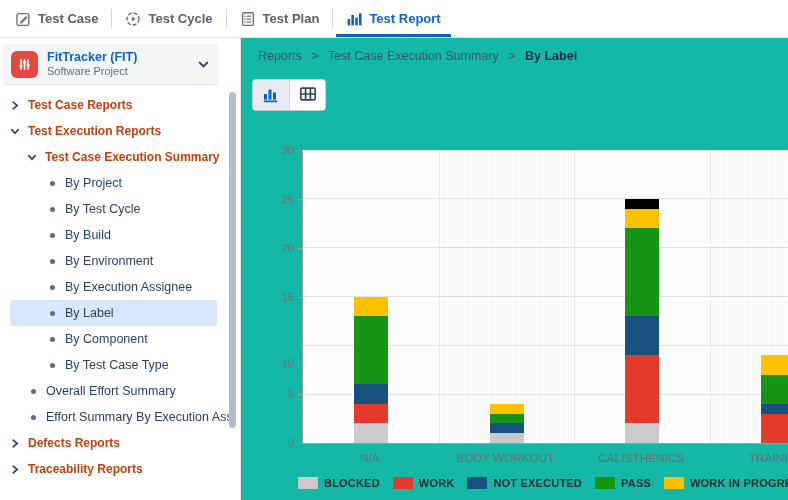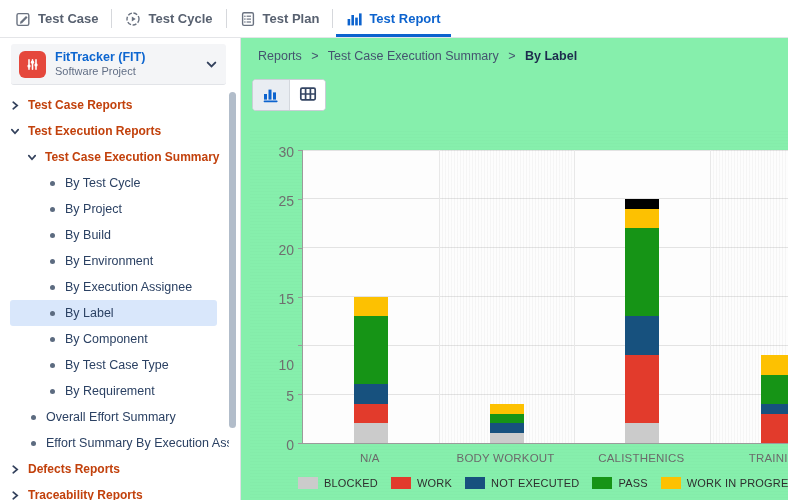--- a/index.html
+++ b/index.html
@@ -14,21 +14,21 @@
   .tab{position:relative;height:100%;display:flex;align-items:center;gap:7px;padding:0 13px;
     font-size:13px;font-weight:700;color:#586170;cursor:pointer;}
   .tab .tabicon{display:flex;color:#6a7280;}
   .tab.active{color:#0c63ce;}
   .tab.active .tabicon{color:#0c63ce;}
   .tab.active::after{content:"";position:absolute;left:3px;right:3px;bottom:0;height:3px;background:#0c63ce;}
   .navdiv{width:1px;height:19px;background:#d6d8dc;flex:none;}
   
   .sidebar{position:absolute;left:0;top:38px;width:241px;bottom:0;background:#fff;
     border-right:1px solid #dfe1e5;box-sizing:border-box;}
-  .project{position:absolute;left:11px;top:6px;width:215px;height:41px;background:#f4f5f7;
+  .project{position:absolute;left:3px;top:6px;width:215px;height:41px;background:#f4f5f7;
     border-radius:3px;border-bottom:1px solid #e2e4e8;display:flex;align-items:center;
     padding:0 8px;box-sizing:border-box;cursor:pointer;}
   .picon{width:27px;height:27px;border-radius:6px;background:#e5483c;flex:none;display:flex;
     align-items:center;justify-content:center;}
   .ptxt{margin-left:9px;line-height:1.15;min-width:0;}
   .pname{font-size:12.5px;font-weight:700;color:#0d66d0;white-space:nowrap;}
   .ptype{font-size:11px;color:#626f86;white-space:nowrap;}
   .pchev{margin-left:auto;display:flex;}
   .tree{position:absolute;left:0;top:54px;right:11px;bottom:0;overflow:hidden;}
   .row{height:26px;display:flex;align-items:center;white-space:nowrap;cursor:pointer;box-sizing:border-box;}
@@ -37,44 +37,44 @@
   .row .lbl{font-size:12.5px;color:#2b4163;}
   .row.g .lbl{font-weight:700;color:#c2410c;font-size:12px;}
   .row.g.lvl1{padding-left:10px;}
   .row.g.lvl2{padding-left:27px;}
   .row.l.lvl2{padding-left:31px;}
   .row.l.lvl3{padding-left:50px;}
   .row.sel{background:#d9e7fb;border-radius:3px;margin-left:10px;margin-right:12px;}
   .row.sel.lvl3{padding-left:40px;}
   .sb-scroll{position:absolute;left:229px;top:54px;width:7px;height:336px;background:#b2bdca;border-radius:4px;}
   
-  .main{position:absolute;left:241px;top:38px;right:0;bottom:0;overflow:hidden;background:#86efac;}
+  .main{position:absolute;left:241px;top:38px;right:0;bottom:0;overflow:hidden;background:#14b8a6;}
   .breadcrumb{position:absolute;left:17px;top:11px;font-size:12.5px;color:#44546f;white-space:nowrap;}
   .breadcrumb .sep{margin:0 6px;color:#44546f;}
   .breadcrumb .last{font-weight:700;color:#1d2d4d;}
   .viewtoggle{position:absolute;left:11px;top:41px;display:flex;border:1px solid #c9ced6;
     border-radius:4px;overflow:hidden;background:#fff;}
   .vt{width:36px;height:30px;display:flex;align-items:center;justify-content:center;background:#fff;
     border:none;padding:0;cursor:pointer;}
   .vt.selected{background:#e9edf2;}
   .vt + .vt{border-left:1px solid #d4d8de;}
   
   .chart{position:absolute;left:9px;top:92px;width:600px;height:368px;
     background:repeating-linear-gradient(0deg,rgba(0,0,0,0.013) 0 1px,transparent 1px 3px);}
   .plot{position:absolute;left:52px;top:20px;width:500px;height:293px;
     border-left:1px solid #9b9b9b;border-bottom:1px solid #9b9b9b;background:#fdfdfd;box-sizing:content-box;}
   .band{position:absolute;top:0;bottom:0;background:repeating-linear-gradient(90deg,rgba(110,110,110,0.055) 0 1px,transparent 1px 3px);}
   .hgrid{position:absolute;left:0;right:0;height:1px;background:#e3e3e3;}
   .vgrid{position:absolute;top:0;bottom:0;width:1px;background:#e8e8e8;}
   .seg{position:absolute;}
-  .ylab{position:absolute;width:34px;text-align:right;font-size:14px;color:#6f6f6f;}
+  .ylab{position:absolute;width:34px;text-align:right;font-size:11px;color:#6f6f6f;}
   .ytick{position:absolute;width:4px;height:1px;background:#9b9b9b;}
   .xlab{position:absolute;width:136px;text-align:center;font-size:11.5px;color:#6b6b6b;letter-spacing:.2px;white-space:nowrap;}
   .legend{position:absolute;left:48px;top:347px;display:flex;align-items:center;gap:13px;white-space:nowrap;}
-  .litem{display:flex;align-items:center;gap:6px;}
+  .litem{display:flex;align-items:center;gap:6px;font-weight:bold;}
   .lswatch{width:20px;height:12px;flex:none;}
   .llabel{font-size:11px;color:#2e2e2e;letter-spacing:.2px;}
 </style>
 </head>
 <body>
 
 <div class="topnav">
   <div class="tab">
     <span class="tabicon">
       <svg width="16" height="16" viewBox="0 0 16 16" fill="none" stroke="currentColor" stroke-width="1.4">
@@ -175,28 +175,28 @@
       <div class="row g lvl2">
         <span class="chev">
           <svg width="10" height="11" viewBox="0 0 10 11" fill="none" stroke="#33415c" stroke-width="1.7" stroke-linecap="round">
             <path d="M1.8 3.6 L5 7.2 L8.2 3.6"></path>
           </svg>
         </span>
         <span class="lbl">Test Case Execution Summary</span>
       </div>
       <div class="row l lvl3">
         <span class="dot"></span>
+        <span class="lbl">By Project</span>
+      </div>
+      <div class="row l lvl3">
+        <span class="dot"></span>
         <span class="lbl">By Test Cycle</span>
       </div>
       <div class="row l lvl3">
         <span class="dot"></span>
-        <span class="lbl">By Project</span>
-      </div>
-      <div class="row l lvl3">
-        <span class="dot"></span>
         <span class="lbl">By Build</span>
       </div>
       <div class="row l lvl3">
         <span class="dot"></span>
         <span class="lbl">By Environment</span>
       </div>
       <div class="row l lvl3">
         <span class="dot"></span>
         <span class="lbl">By Execution Assignee</span>
       </div>
@@ -204,24 +204,20 @@
         <span class="dot"></span>
         <span class="lbl">By Label</span>
       </div>
       <div class="row l lvl3">
         <span class="dot"></span>
         <span class="lbl">By Component</span>
       </div>
       <div class="row l lvl3">
         <span class="dot"></span>
         <span class="lbl">By Test Case Type</span>
-      </div>
-      <div class="row l lvl3">
-        <span class="dot"></span>
-        <span class="lbl">By Requirement</span>
       </div>
       <div class="row l lvl2">
         <span class="dot"></span>
         <span class="lbl">Overall Effort Summary</span>
       </div>
       <div class="row l lvl2">
         <span class="dot"></span>
         <span class="lbl">Effort Summary By Execution Assignee</span>
       </div>
       <div class="row g lvl1">

